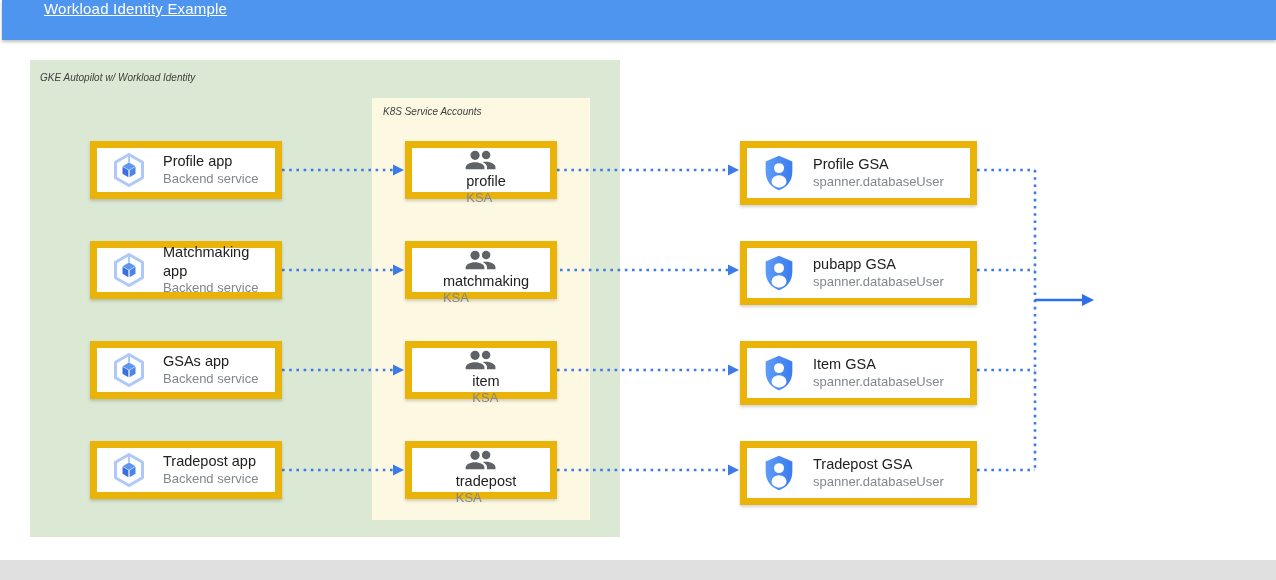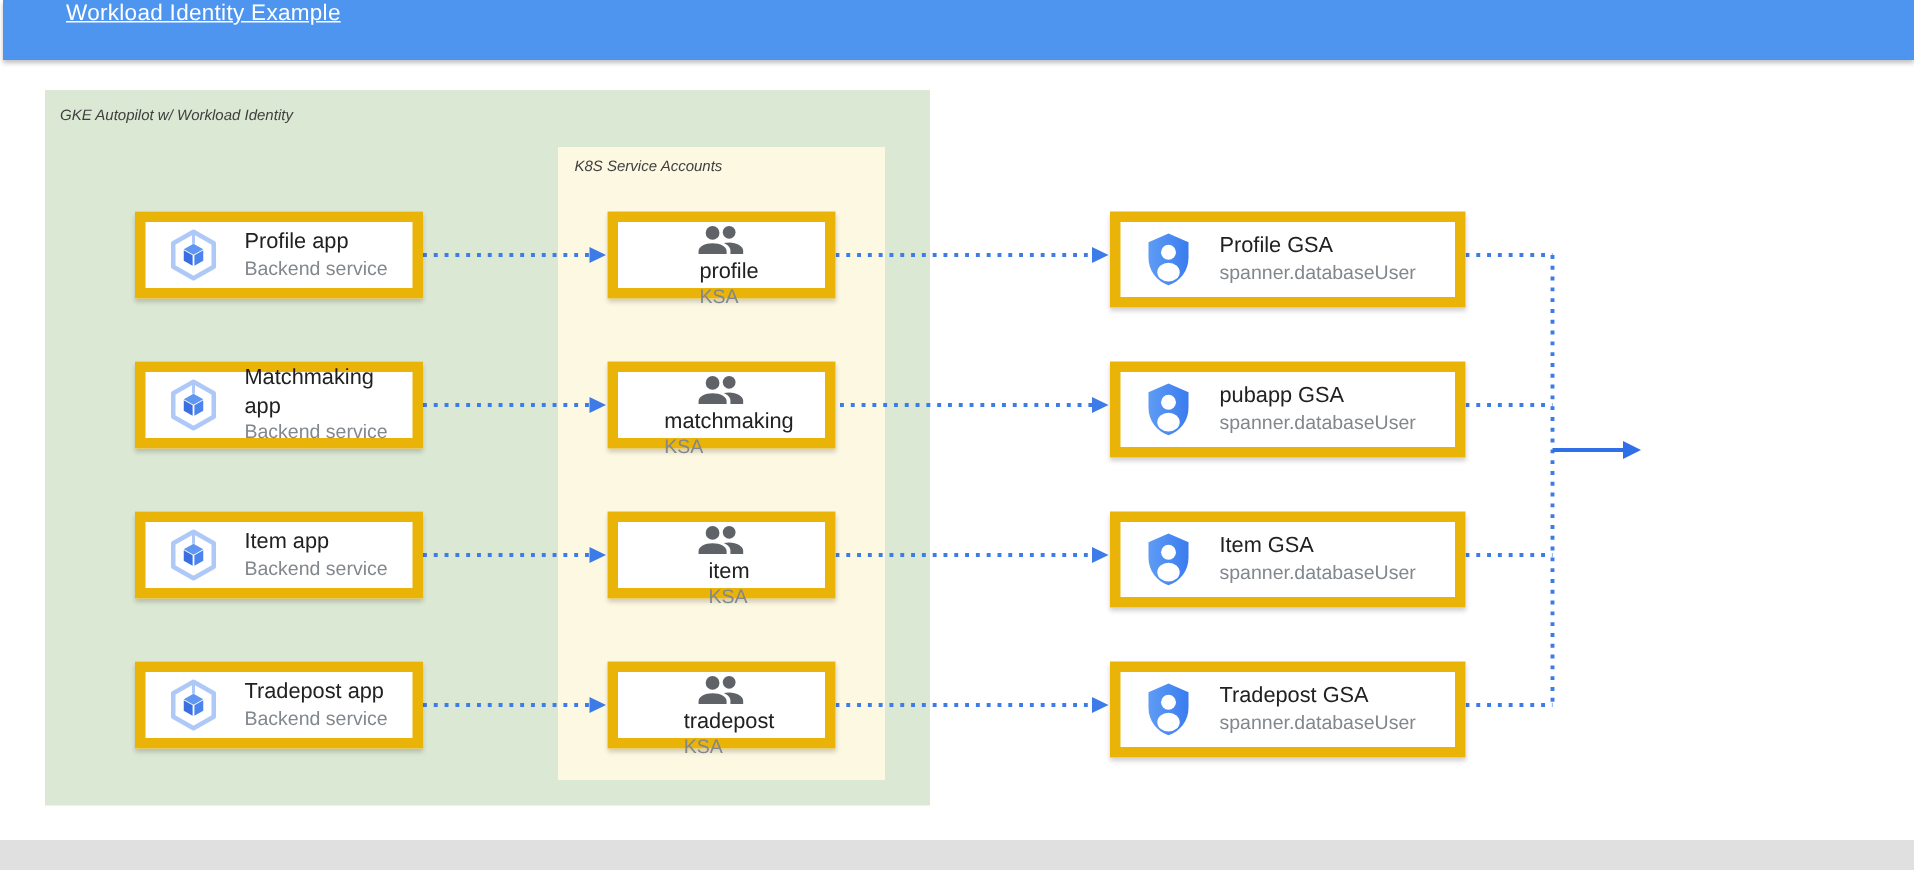--- a/index.html
+++ b/index.html
@@ -151,21 +151,21 @@
     <span class="txt">
         <span class="title">Matchmaking app</span>
     <span class="sub">Backend service</span>
       </span>
   </div>
   <div class="card app-card row3">
     <svg class="icon">
         <use href="#ic-gke"></use>
       </svg>
     <span class="txt">
-        <span class="title">Item app</span>
+        <span class="title">GSAs app</span>
     <span class="sub">Backend service</span>
       </span>
   </div>
   <div class="card app-card row4">
     <svg class="icon">
         <use href="#ic-gke"></use>
       </svg>
     <span class="txt">
         <span class="title">Tradepost app</span>
     <span class="sub">Backend service</span>

